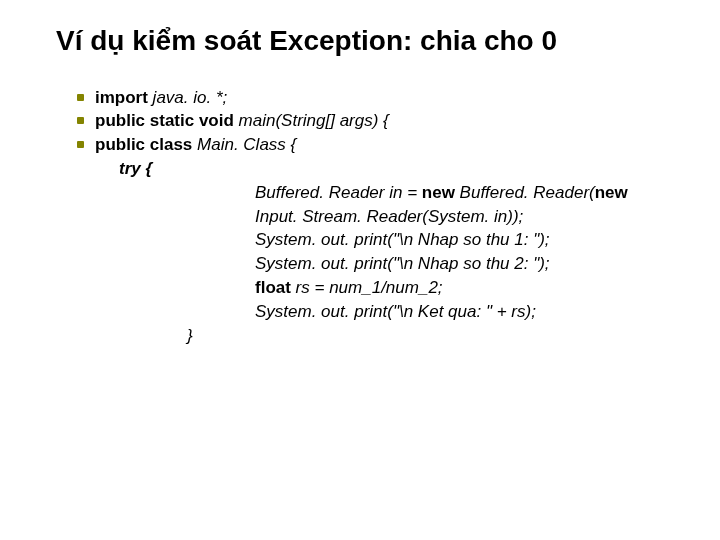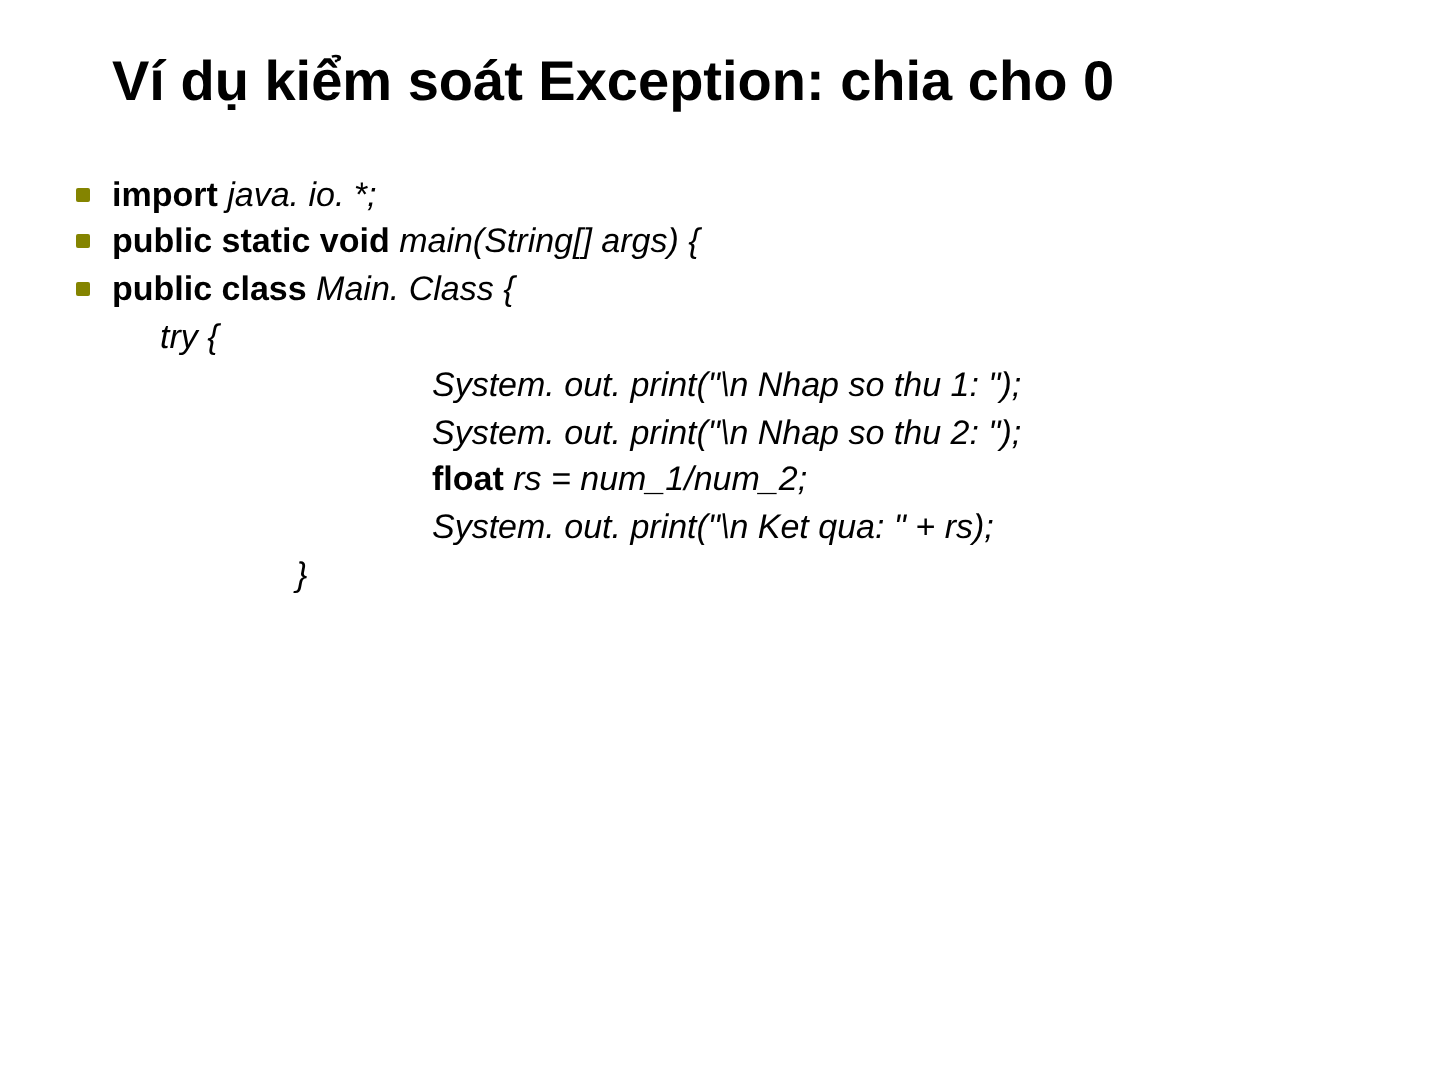--- a/index.html
+++ b/index.html
@@ -24,40 +24,41 @@
     color: #000;
     line-height: 1.2;
     margin: 0 0 28px 0;
   }
   .code-block {
     font-family: Arial, Helvetica, sans-serif;
     font-size: 17px;
     line-height: 1.4;
     color: #000;
     font-style: italic;
+    margin-left: 39px;
   }
   .code-line {
     white-space: nowrap;
     position: relative;
   }
   .code-line.bulleted::before {
     content: "";
     position: absolute;
     left: -18px;
     top: 8px;
     width: 7px;
     height: 7px;
     background: #848400;
     border-radius: 1px;
   }
   .indent-1 { padding-left: 24px; }
   .indent-2 { padding-left: 160px; }
   .indent-cb { padding-left: 92px; }
   .bold { font-weight: bold; font-style: normal; }
-  .bold-it { font-weight: normal; font-style: italic; text-align: right; }
+  .bold-it { font-weight: bold; font-style: italic; text-align: right; }
 </style>
 </head>
 <body>
 
 <div class="slide">
   <h1 class="title">Ví dụ kiểm soát Exception: chia cho 0</h1>
 
   <div class="code-block">
     <div class="code-line bulleted">
       <span class="bold">import</span><span> java. io. *;</span>
@@ -65,20 +66,26 @@
     <div class="code-line bulleted">
       <span class="bold">public static void</span><span> main(String[] args) {</span>
     </div>
     <div class="code-line bulleted">
       <span class="bold">public class</span><span> Main. Class {</span>
     </div>
     <div class="code-line indent-1">
       <span class="bold-it">try {</span>
     </div>
     <div class="code-line indent-2">
+      <span>Buffered. Reader in = </span><span class="bold">new</span><span> Buffered. Reader(</span><span class="bold">new</span>
+    </div>
+    <div class="code-line indent-2">
+      <span>Input. Stream. Reader(System. in));</span>
+    </div>
+    <div class="code-line indent-2">
       <span>System. out. print("\n Nhap so thu 1: ");</span>
     </div>
     <div class="code-line indent-2">
       <span>System. out. print("\n Nhap so thu 2: ");</span>
     </div>
     <div class="code-line indent-2">
       <span class="bold">float</span><span> rs = num_1/num_2;</span>
     </div>
     <div class="code-line indent-2">
       <span>System. out. print("\n Ket qua: " + rs);</span>

